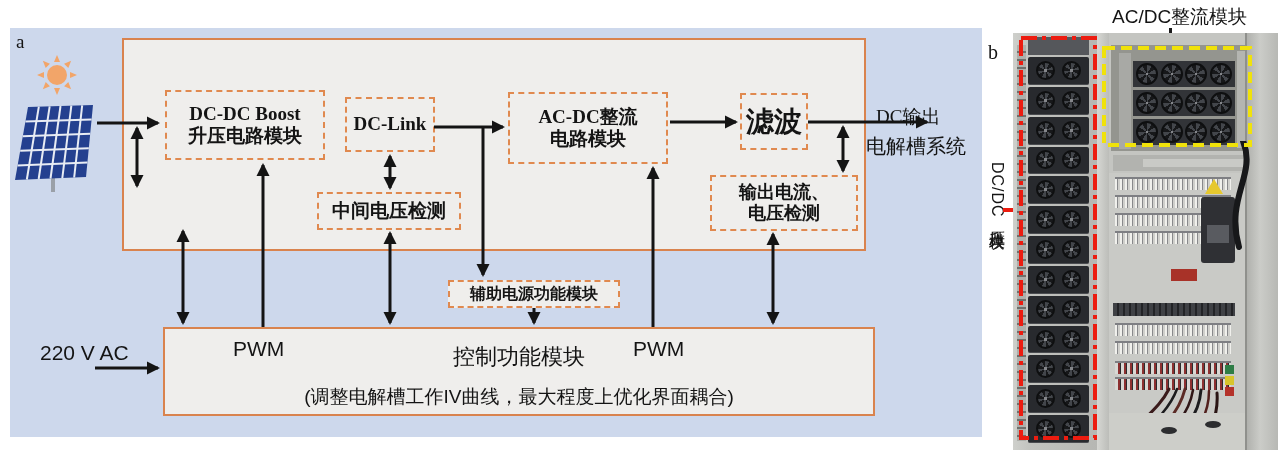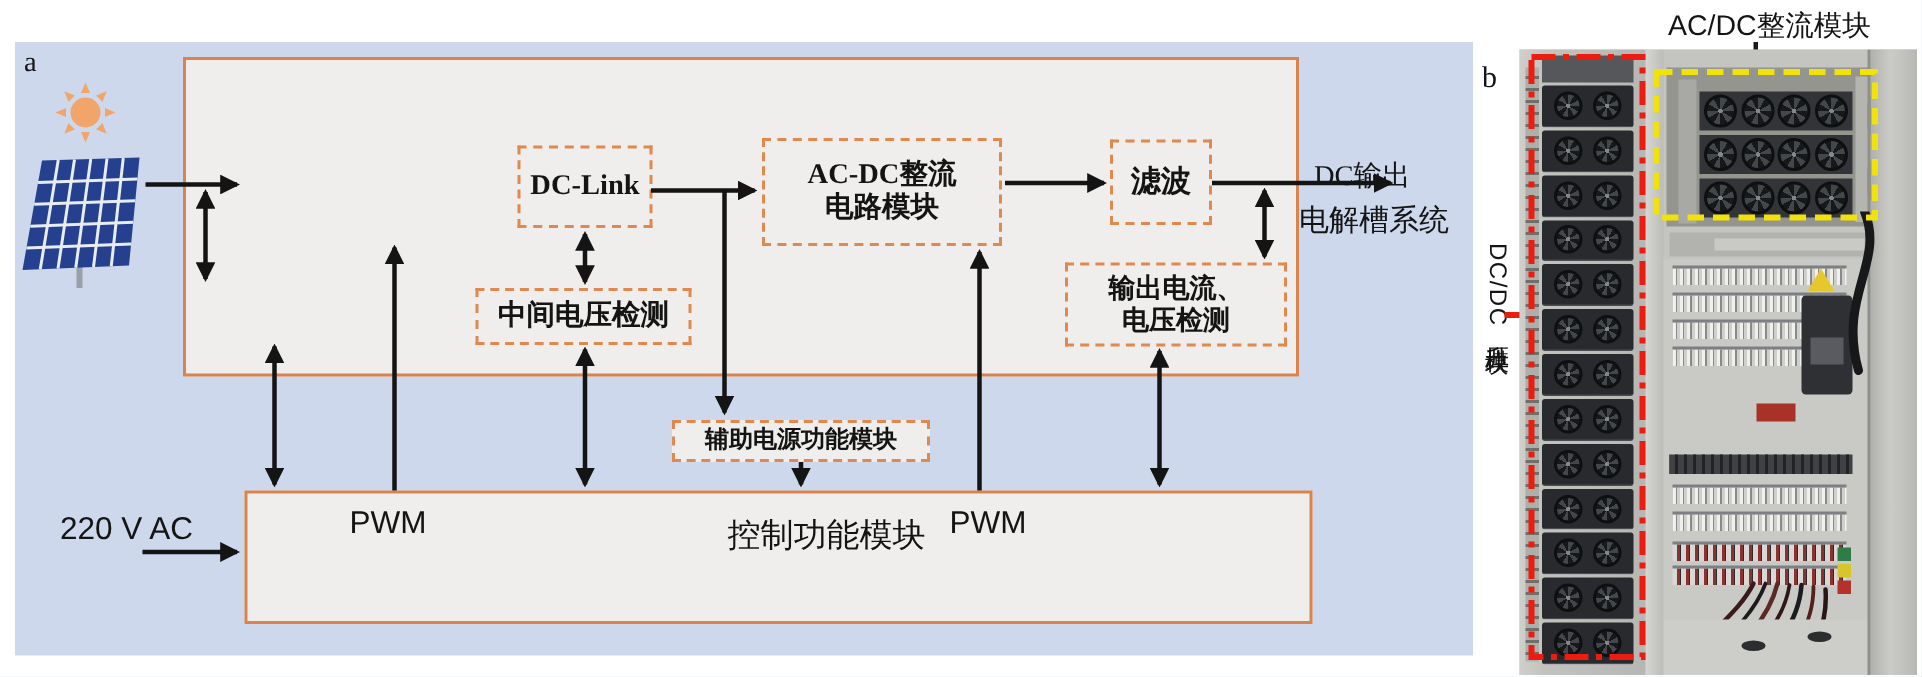--- a/index.html
+++ b/index.html
@@ -13,29 +13,29 @@
   #panelA{left:10px;top:28px;width:972px;height:409px;background:#cdd8ec;}
   #powerBox{left:122px;top:38px;width:744px;height:213px;background:#efeeec;
             border:2px solid #d9834e;box-sizing:border-box;}
   #powerTitle{left:122px;top:44px;width:744px;text-align:center;font-size:22px;}
   .dashed{border:2px dashed #e0894f;box-sizing:border-box;display:flex;flex-direction:column;
           align-items:center;justify-content:center;text-align:center;line-height:1.18;
           font-size:19px;font-weight:bold;font-family:"Liberation Serif","DejaVu Serif",serif;}
   #boxBoost{left:165px;top:90px;width:160px;height:70px;}
   #boxDclink{left:345px;top:97px;width:90px;height:55px;}
   #boxAcdc{left:508px;top:92px;width:160px;height:72px;}
-  #boxFilter{left:740px;top:93px;width:68px;height:57px;font-size:20px;}
+  #boxFilter{left:740px;top:93px;width:68px;height:57px;font-size:28px;}
   #boxMppt{left:127px;top:190px;width:84px;height:39px;font-size:20px;}
   #boxMid{left:317px;top:192px;width:144px;height:38px;}
   #boxOut{left:710px;top:175px;width:148px;height:56px;font-size:18px;}
   #boxAux{left:448px;top:280px;width:172px;height:28px;background:#efeeec;
           font-family:"Liberation Sans","DejaVu Sans",sans-serif;font-size:16px;}
   #controlBox{left:163px;top:327px;width:712px;height:89px;background:#efeeec;
               border:2px solid #d9834e;box-sizing:border-box;}
-  #ctrlTitle{left:0;top:13px;width:100%;text-align:center;font-size:22px;padding-left:32px;}
+  #ctrlTitle{left:0;top:13px;width:100%;text-align:center;font-size:22px;}
   #ctrlSub{left:0;top:55px;width:100%;text-align:center;font-size:19px;}
   #pwmL{left:68px;top:8px;font-size:21px;}
   #pwmR{left:468px;top:8px;font-size:21px;}
   #lblPv{left:13px;top:189px;width:110px;font-size:20px;}
   #lblAc{left:40px;top:341px;font-size:21px;}
   #lblDcOut{left:876px;top:84px;font-size:19px;margin-top:20px;}
   #lblElec{left:866px;top:133px;font-size:20px;}
   #lblA{left:16px;top:31px;font-size:19px;}
   
   #lblB{left:988px;top:41px;font-size:20px;}
@@ -122,20 +122,24 @@
         <line x1="13.4" y1="21.6" x2="79.6" y2="19.4"></line>
         <line x1="10.8" y1="36.2" x2="78.2" y2="33.8"></line>
         <line x1="8.2" y1="50.8" x2="76.8" y2="48.199999999999996"></line>
         <line x1="5.6" y1="65.4" x2="75.4" y2="62.6"></line>
       </g>
   </svg>
 
 
   <div id="powerBox" class="abs"></div>
 
+  <div id="boxBoost" class="abs dashed">
+    <span>DC-DC Boost</span>
+    <span>升压电路模块</span>
+  </div>
   <div id="boxAcdc" class="abs dashed">
     <span>AC-DC整流</span>
     <span>电路模块</span>
   </div>
   <div id="boxDclink" class="abs dashed">
     <span>DC-Link</span>
   </div>
   <div id="boxFilter" class="abs dashed">
     <span>滤波</span>
   </div>
@@ -145,20 +149,21 @@
   <div id="boxOut" class="abs dashed">
     <span>输出电流、</span>
     <span>电压检测</span>
   </div>
   <div id="boxAux" class="abs dashed b">
     <span>辅助电源功能模块</span>
   </div>
 
   <div id="controlBox" class="abs">
     <div id="ctrlTitle" class="abs serif b">控制功能模块</div>
+    <div id="ctrlSub" class="abs sans b">(调整电解槽工作IV曲线，最大程度上优化界面耦合)</div>
     <div id="pwmL" class="abs sans b">PWM</div>
     <div id="pwmR" class="abs sans b">PWM</div>
   </div>
 
   <div id="lblAc" class="abs sans b">220 V AC</div>
   <div id="lblDcOut" class="abs serif b">DC输出</div>
   <div id="lblElec" class="abs sans b">电解槽系统</div>
 
   <svg id="arrowSvg" class="abs" width="1281" height="451" viewBox="0 0 1281 451">
     <defs>

